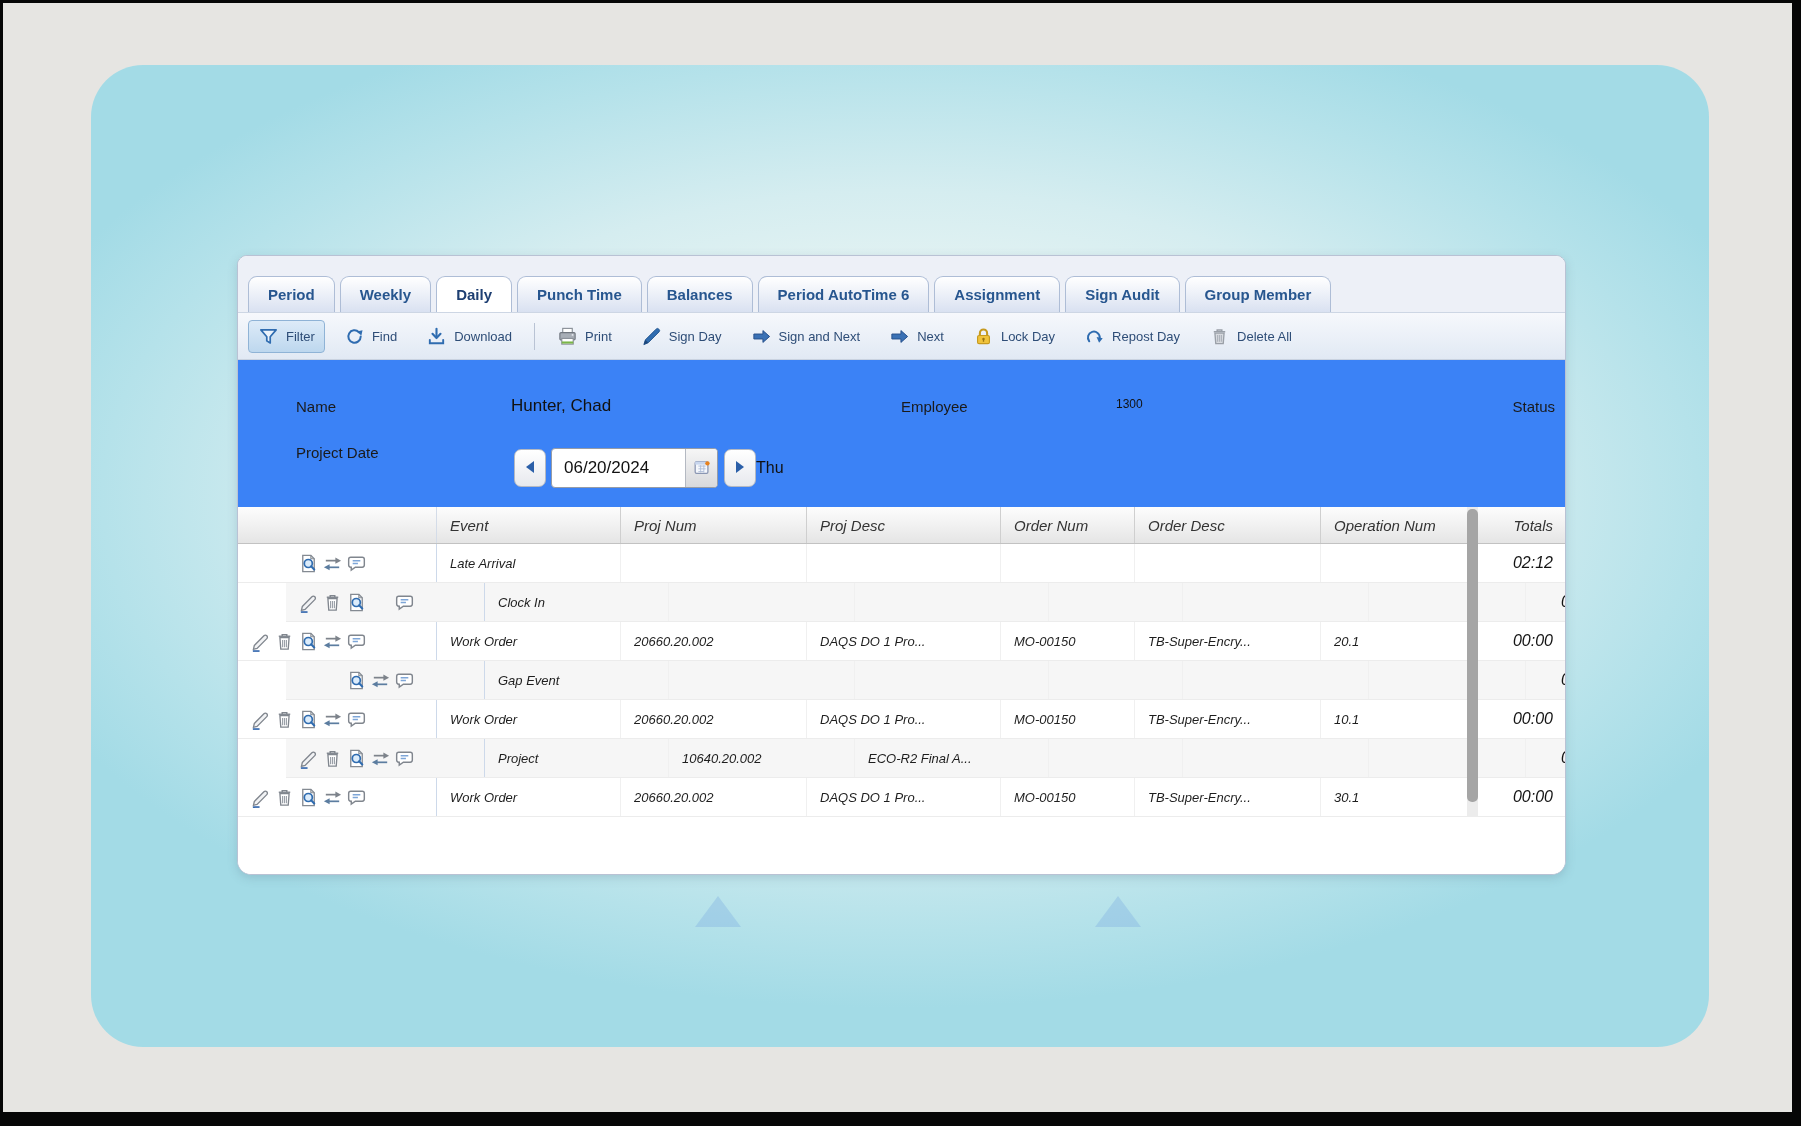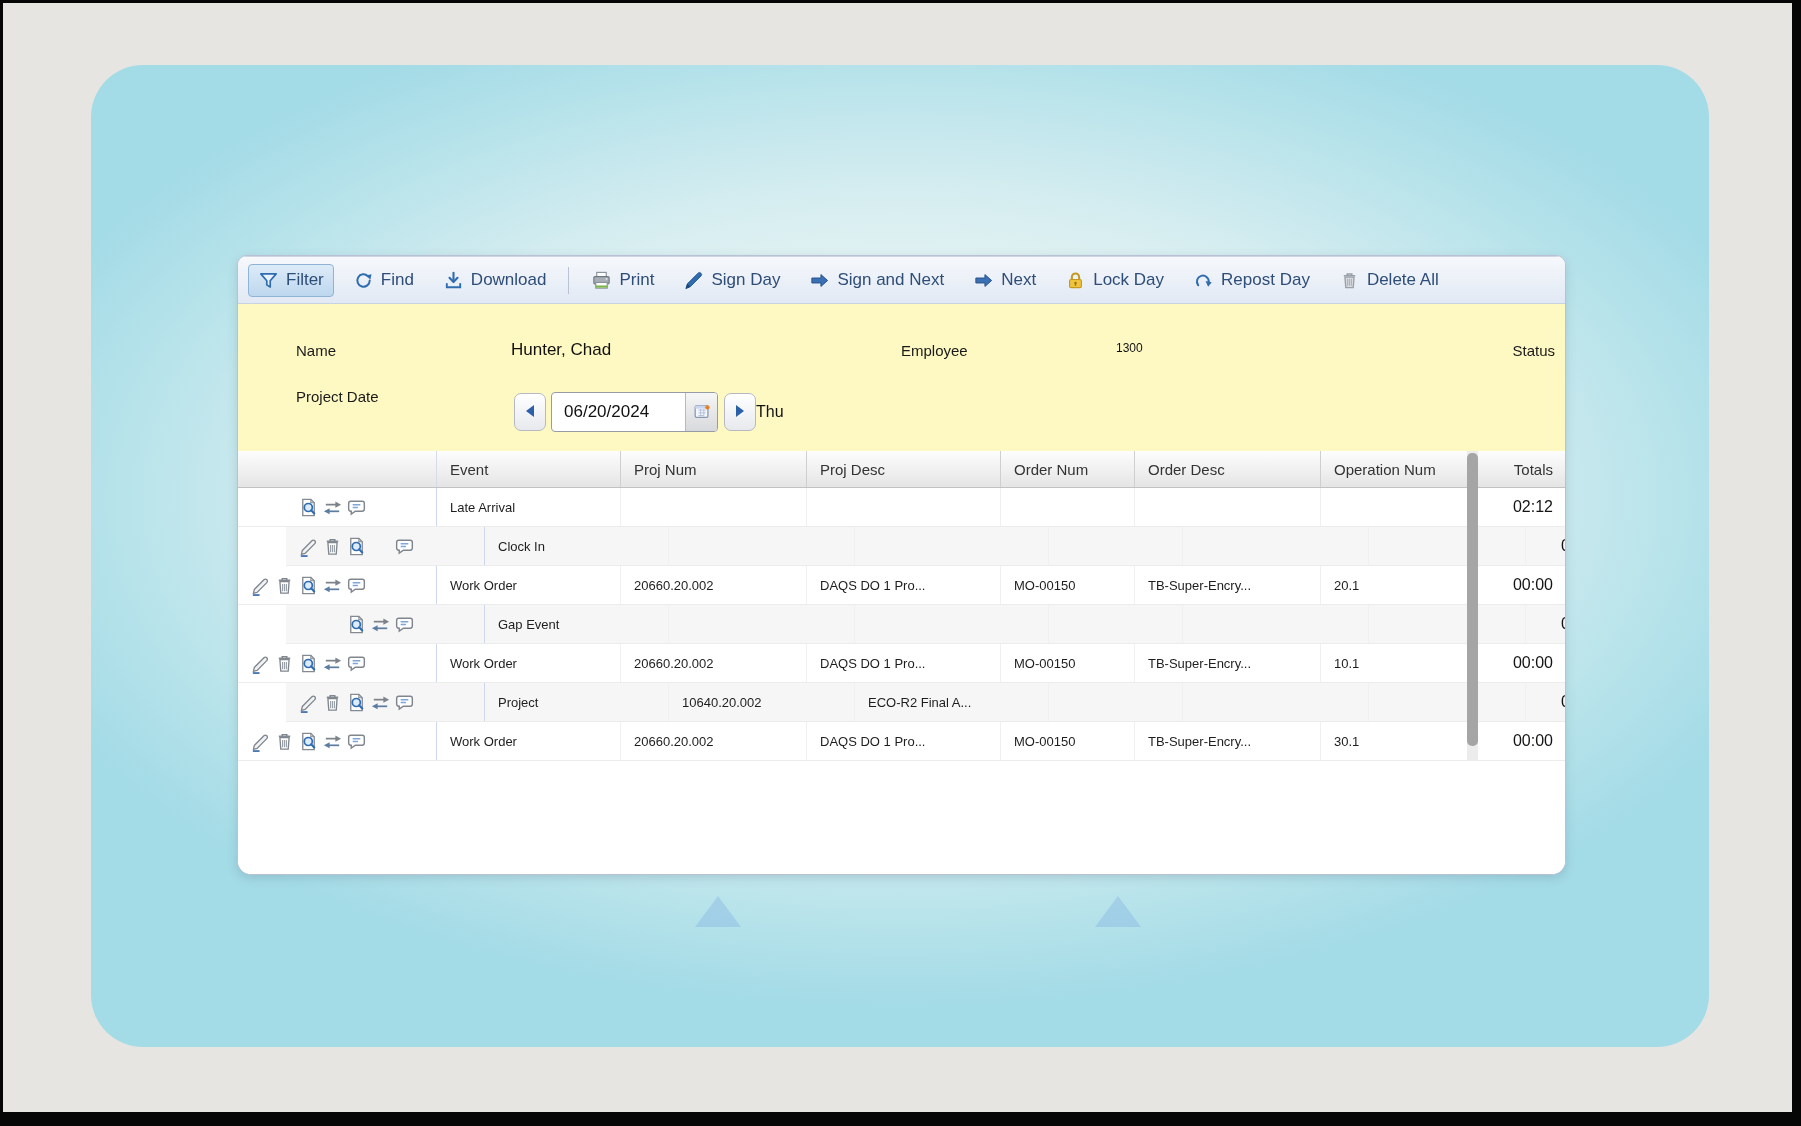--- a/index.html
+++ b/index.html
@@ -19,48 +19,48 @@
   .tabstrip{height:56px;flex:0 0 56px;background:#edf0f7;display:flex;align-items:flex-end;
             padding-left:10px;gap:5px;}
   .tab{height:36px;display:flex;align-items:center;padding:0 19px;border:1px solid #aebdd6;border-bottom:none;
        border-radius:9px 9px 0 0;background:linear-gradient(#ffffff,#d9e1f1);
        color:#27568f;font-weight:bold;font-size:15px;white-space:nowrap;cursor:default;box-sizing:border-box;}
   .tab.active{background:#ffffff;color:#1e3f72;}
   .toolbar{height:48px;flex:0 0 48px;background:linear-gradient(#f6f8fc,#e1e9f4);
            border-top:1px solid #cdd6e4;border-bottom:1px solid #c9d2e0;
            display:flex;align-items:center;padding-left:10px;gap:9px;box-sizing:border-box;}
   .tool{display:flex;align-items:center;gap:7px;padding:5px 9px;border:1px solid transparent;
-        color:#2e4d77;font-size:17px;border-radius:4px;white-space:nowrap;}
+        color:#2e4d77;font-size:13px;border-radius:4px;white-space:nowrap;}
   .tool.highlight{background:linear-gradient(#ddebf8,#bdd7ee);border:1px solid #8fb3d6;}
   .tsep{width:1px;height:27px;background:#b9c3d4;margin:0 3px;}
   .icn{display:inline-flex;width:21px;height:21px;align-items:center;justify-content:center;}
   .icn svg{width:21px;height:21px;}
   
-  .infopanel{height:147px;flex:0 0 147px;background:#fef9c3;position:relative;font-size:15px;color:#1a1a1a;text-decoration:underline;}
+  .infopanel{height:147px;flex:0 0 147px;background:#3b82f6;position:relative;font-size:15px;color:#1a1a1a;text-decoration:underline;}
   .lbl{position:absolute;white-space:nowrap;}
   .lbl-name{left:58px;top:38px;}
   .val-name{left:273px;top:36px;font-size:17px;color:#111;}
   .lbl-emp{left:663px;top:38px;}
   .val-emp{left:878px;top:37px;font-size:12px;color:#111;}
   .lbl-status{right:10px;top:38px;}
   .lbl-posting{left:58px;top:84px;}
   .datectrl{position:absolute;left:276px;top:88px;height:40px;display:flex;align-items:center;}
   .navbtn{width:32px;height:38px;background:linear-gradient(#ffffff,#e7e9ee);border:1px solid #b4b9c3;
           border-radius:7px;display:flex;align-items:center;justify-content:center;box-sizing:border-box;}
   .navbtn svg{width:12px;height:14px;}
   .datebox{display:flex;height:40px;border:1px solid #969ca6;border-radius:4px;overflow:hidden;
            background:#fff;margin:0 6px 0 5px;box-sizing:border-box;}
   .dateinput{width:133px;display:flex;align-items:center;padding-left:12px;font-size:17px;color:#111;box-sizing:border-box;}
   .calbtn{width:31px;background:linear-gradient(#f6f6f6,#d8d9dc);border-left:1px solid #b4b9c2;
           display:flex;align-items:center;justify-content:center;}
   .calbtn svg{width:20px;height:20px;}
   .dow{margin-left:0;font-size:16px;color:#111;}
   
   .tablewrap{position:relative;flex:1;background:#fff;}
-  .grid-cols{display:grid;grid-template-columns:199px 184px 186px 194px 134px 186px 157px 89px;}
+  .grid-cols{display:grid;grid-template-columns:199px 184px 186px 194px 134px 186px 157px 89px;font-style:italic;}
   .thead{height:37px;background:linear-gradient(#fdfdfd,#e5e5e5);border-bottom:1px solid #c2c2c2;box-sizing:border-box;}
   .th{display:flex;align-items:center;padding-left:13px;font-size:15px;color:#333;
       border-right:1px solid #cfcfcf;white-space:nowrap;overflow:hidden;box-sizing:border-box;}
   .th.actions{border-right:1px solid #d4dce8;}
   .th.totals{justify-content:flex-end;padding-right:14px;border-right:none;}
   .trow{height:39px;border-bottom:1px solid #ececec;box-sizing:border-box;background:#fff;}
   .trow.alt{background:#f6f6f6;margin-left:48px;}
   .td{display:flex;align-items:center;padding-left:13px;font-size:13px;color:#1e1e1e;
       border-right:1px solid #f0f0f0;white-space:nowrap;overflow:hidden;box-sizing:border-box;}
   .td.cell-actions{border-right:1px solid #cdd9ea;padding-left:10px;}
@@ -79,20 +79,31 @@
 <body>
 
 <div class="stage">
   <div class="desktop">
     <div class="glow"></div>
     <div class="tri t1"></div>
     <div class="tri t2"></div>
 
     <div class="window">
 
+      <div class="tabstrip">
+          <div class="tab">Period</div>
+          <div class="tab">Weekly</div>
+          <div class="tab active">Daily</div>
+          <div class="tab">Punch Time</div>
+          <div class="tab">Balances</div>
+          <div class="tab">Period AutoTime 6</div>
+          <div class="tab">Assignment</div>
+          <div class="tab">Sign Audit</div>
+          <div class="tab">Group Member</div>
+        </div>
 
       <div class="toolbar">
           <div class="tool highlight">
             <span class="icn">
               <svg viewBox="0 0 22 22">
                 <path d="M3 4h16l-6.2 7.2v6.6l-3.6-2.2v-4.4L3 4z" fill="#eaf2fb" stroke="#2f6cb0" stroke-width="1.8" stroke-linejoin="round"></path>
               </svg>
             </span>
             <span>Filter</span>
           </div>

